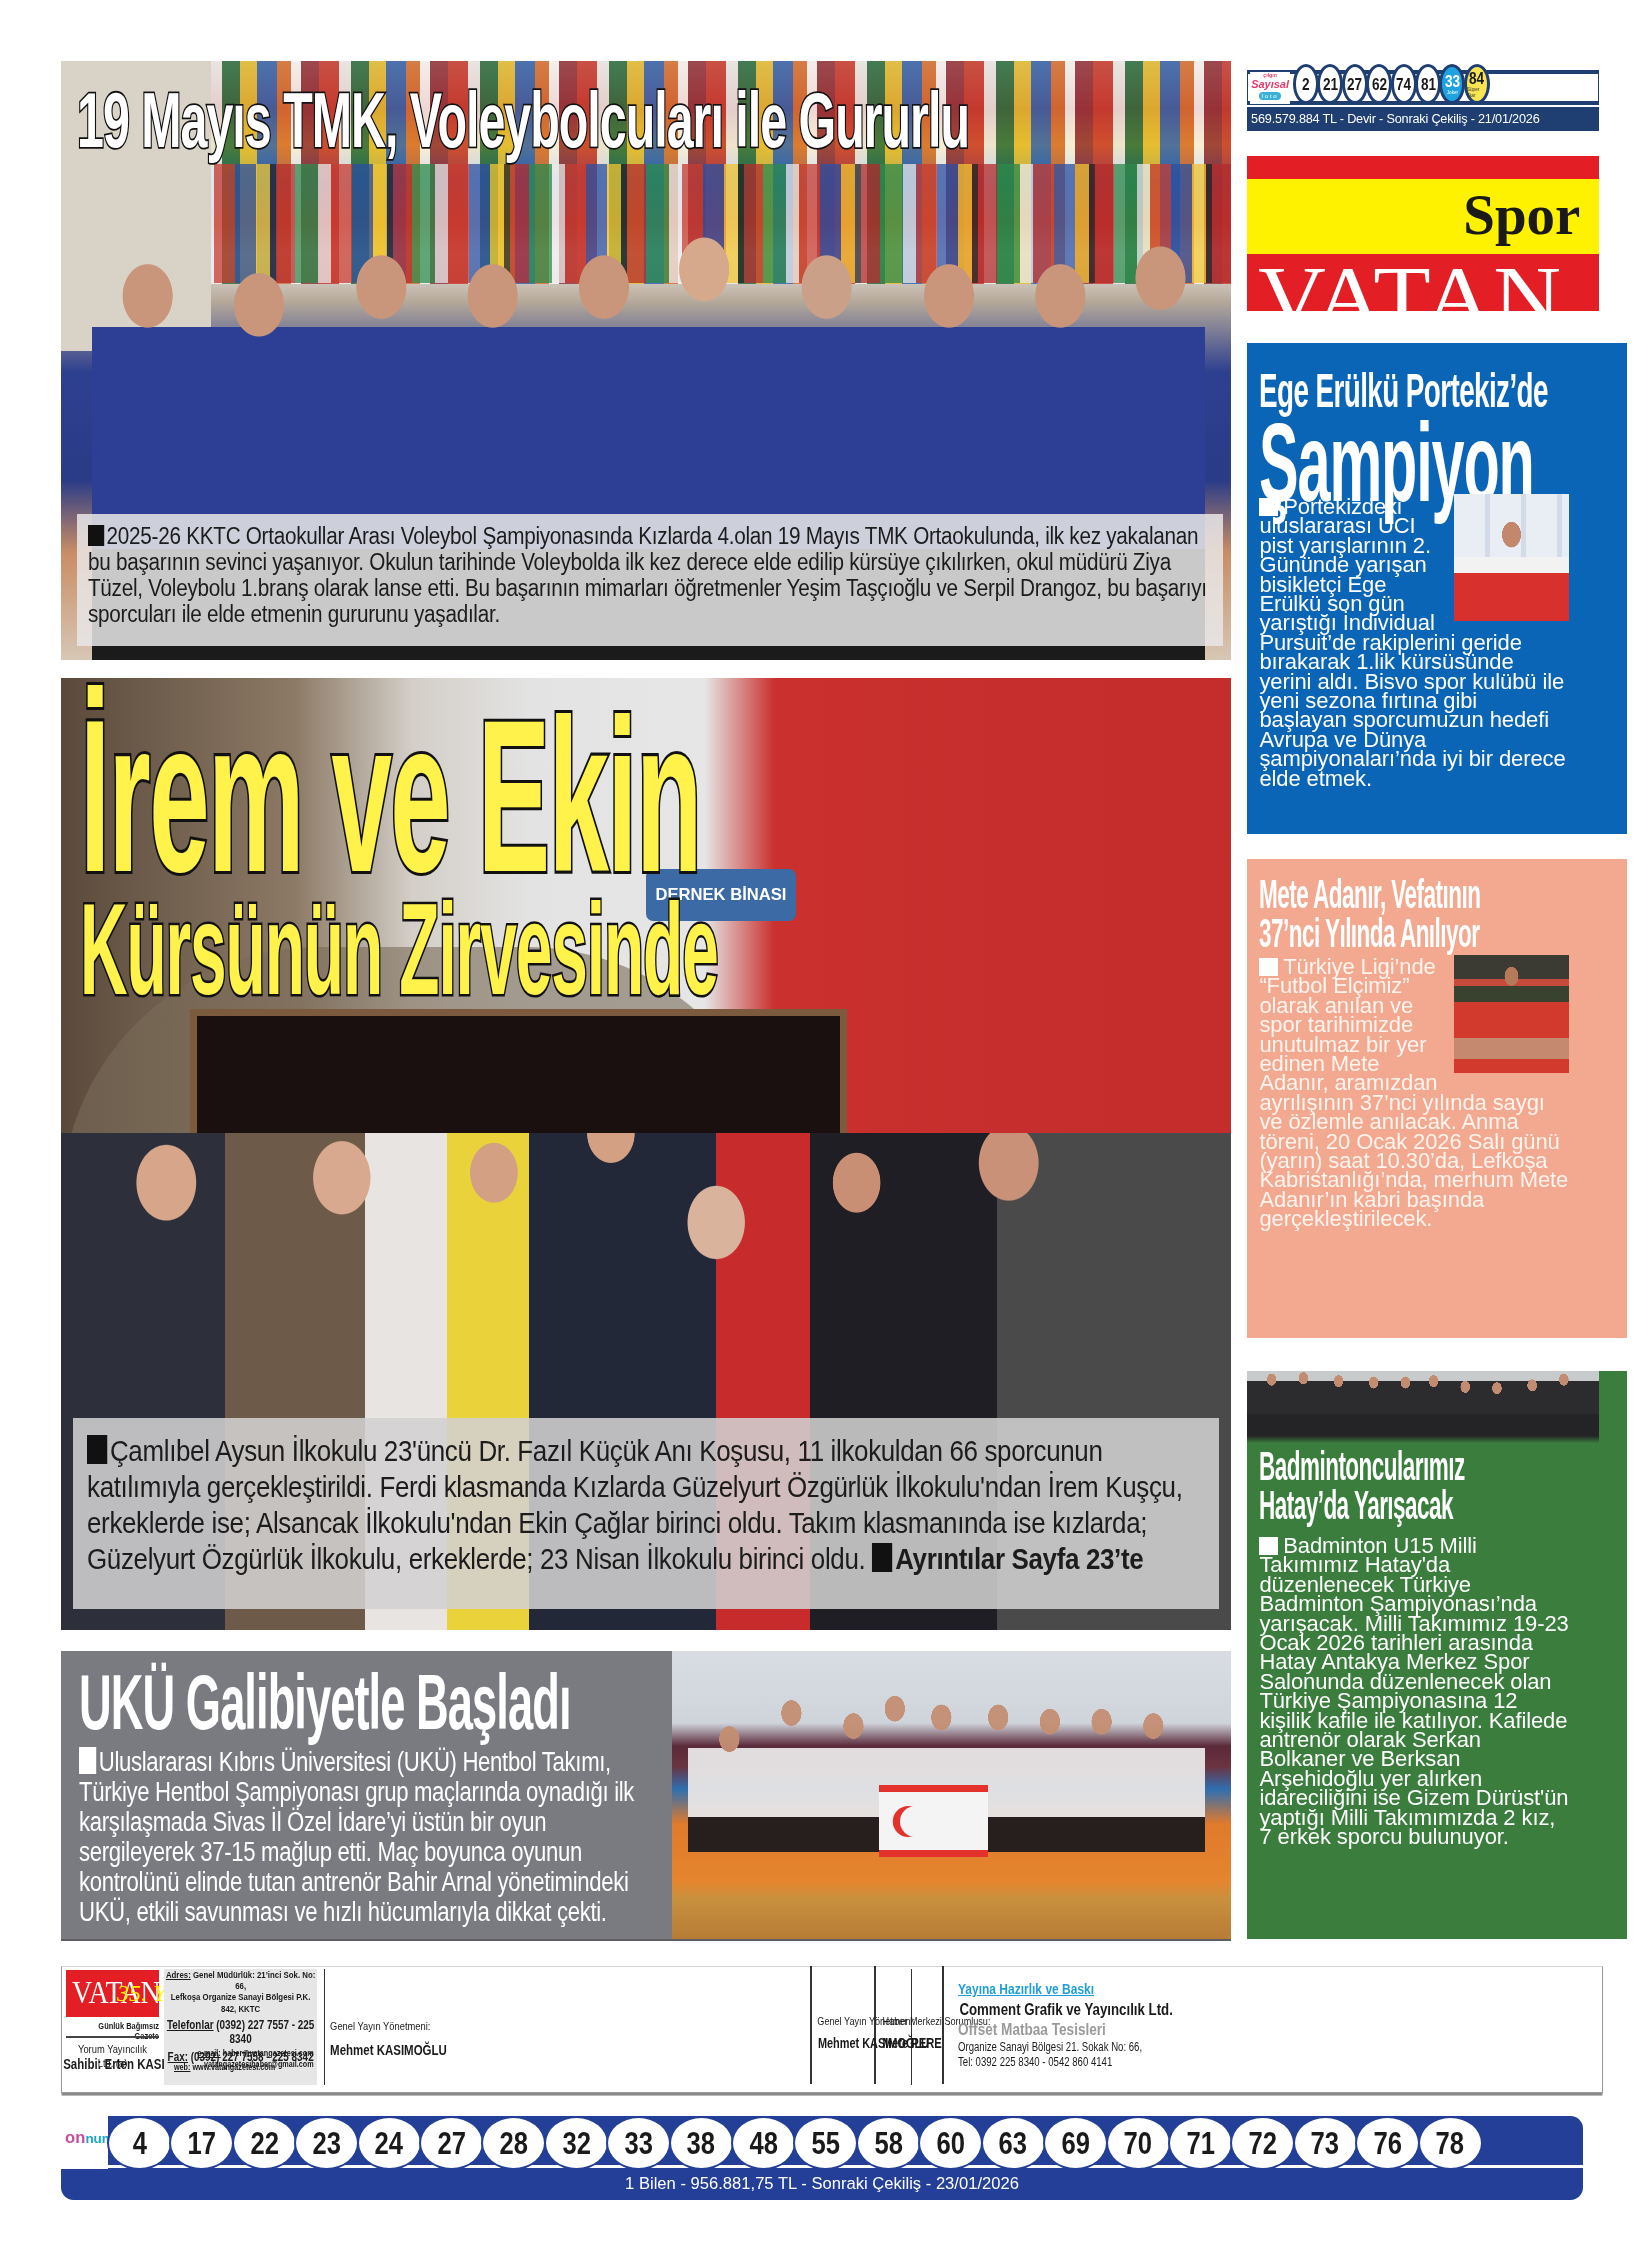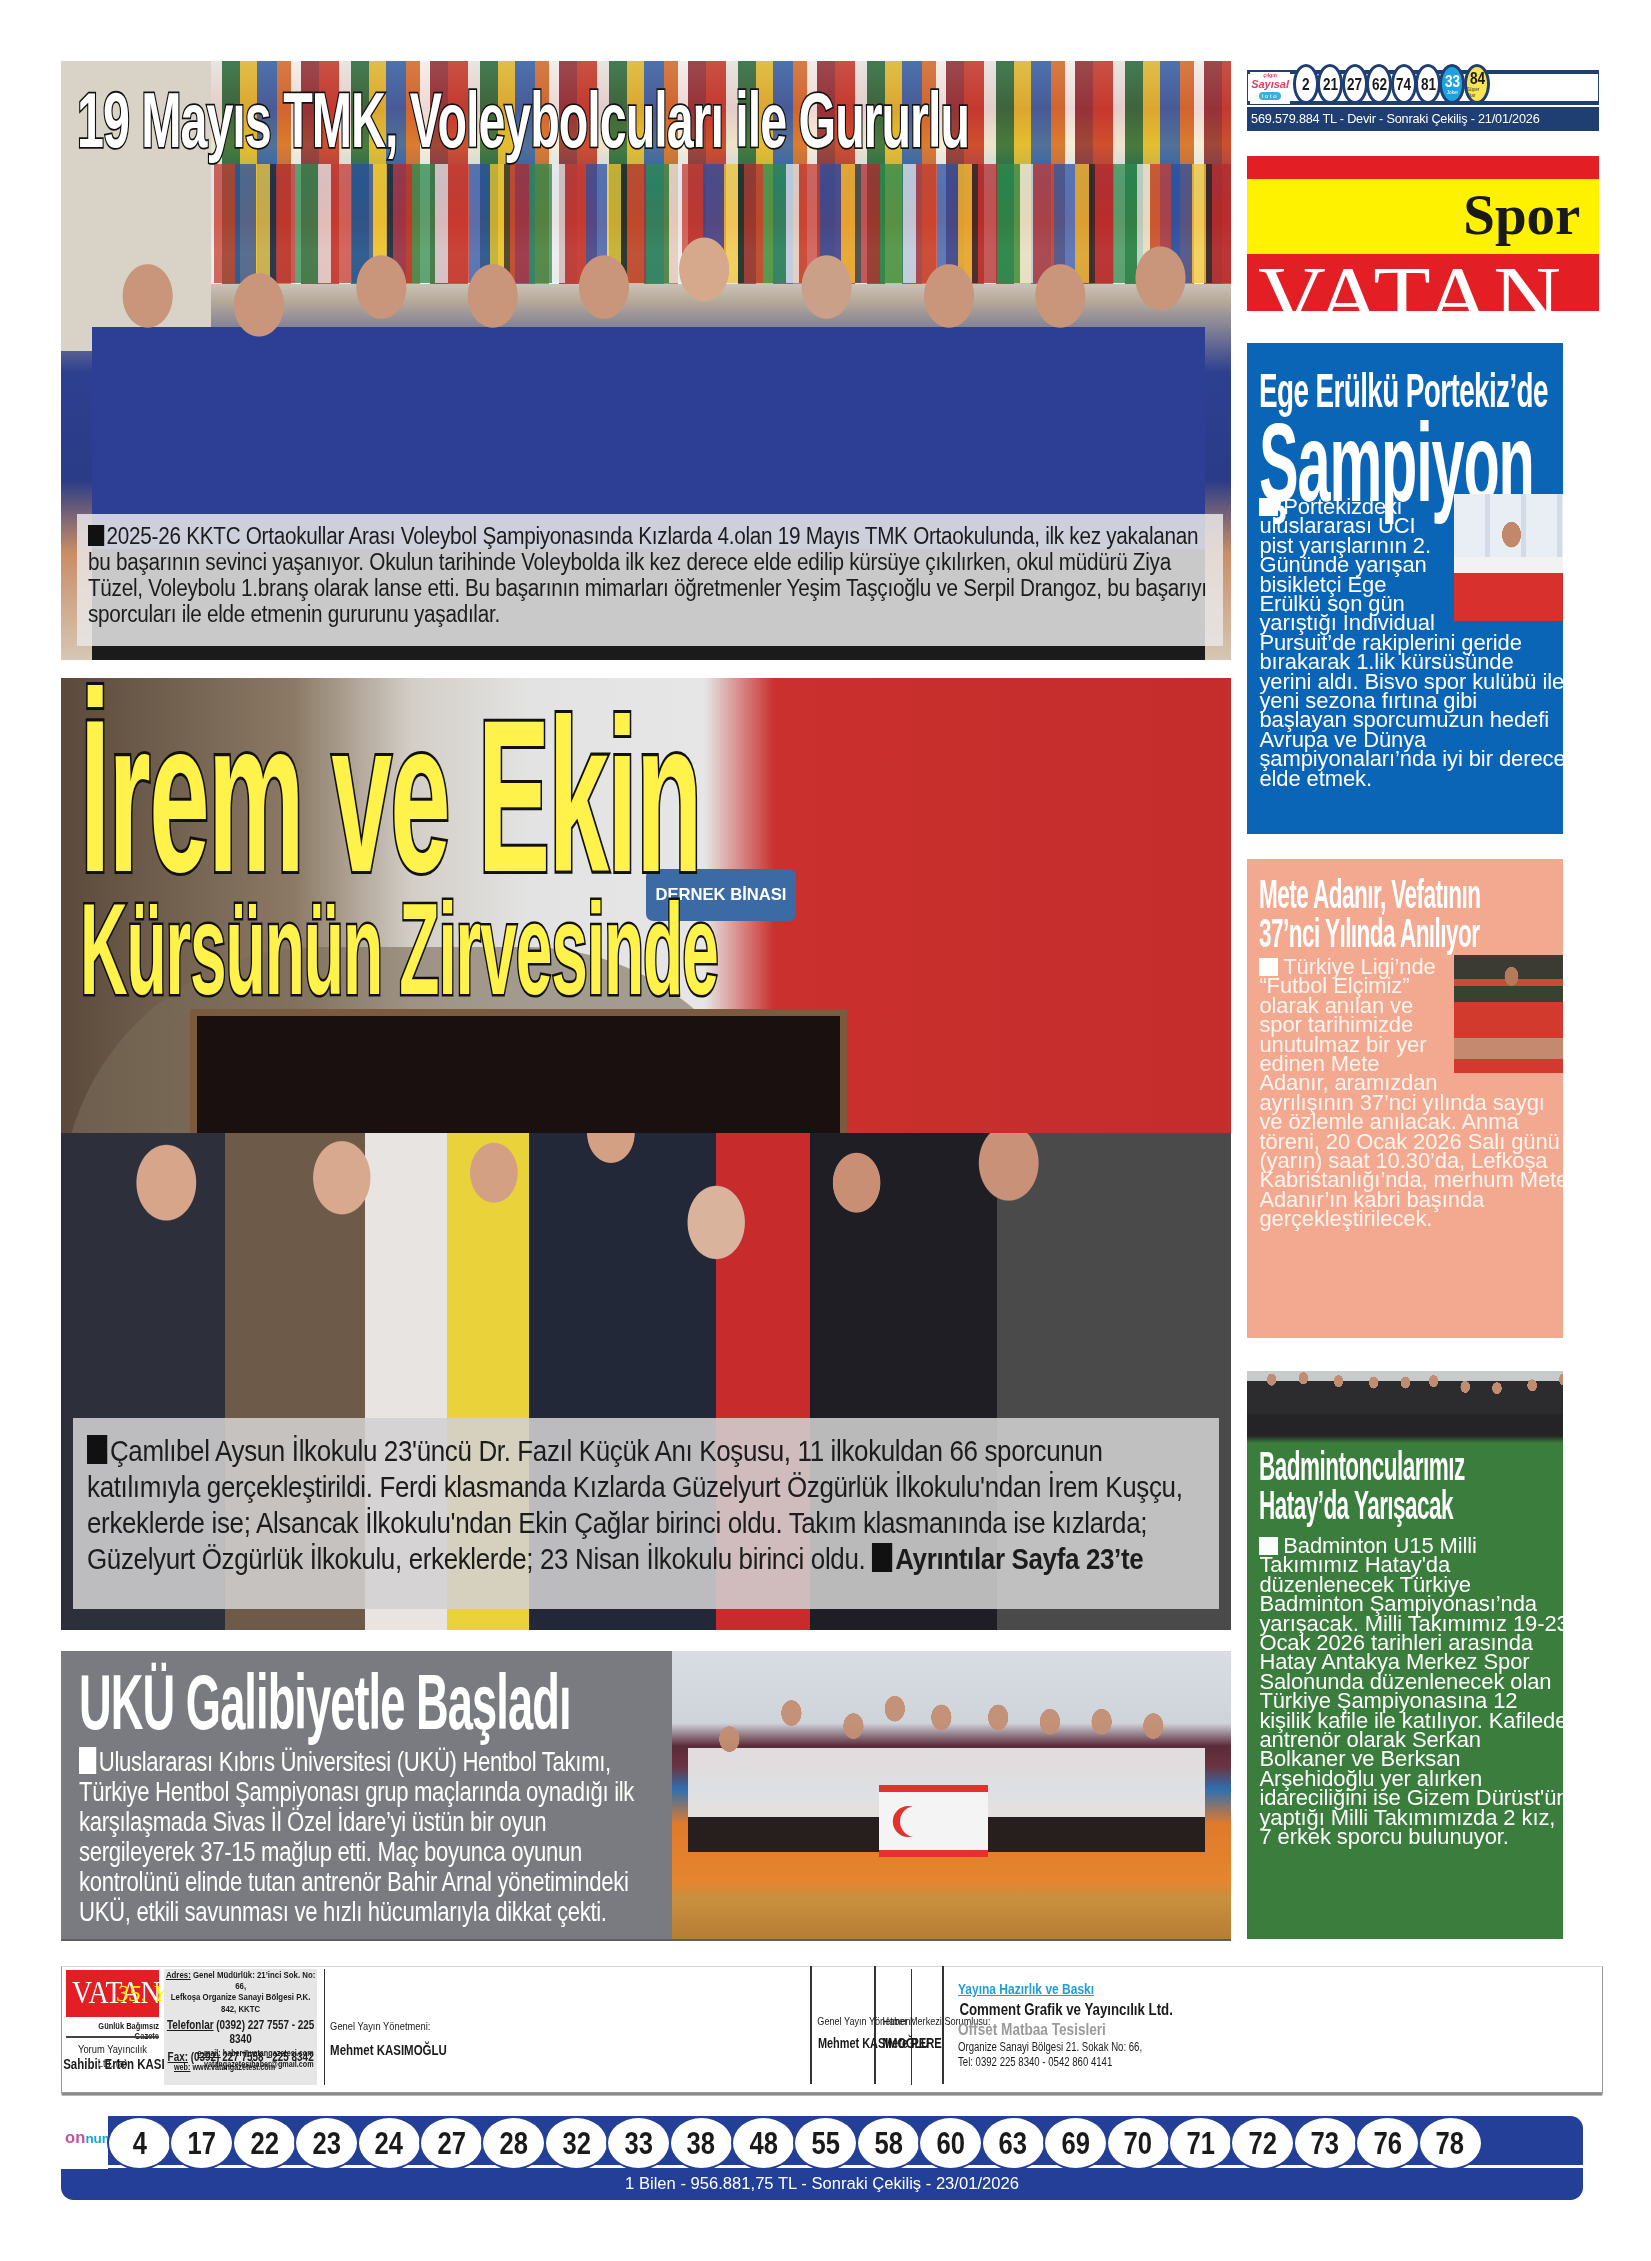--- a/index.html
+++ b/index.html
@@ -95,31 +95,31 @@
   #loto .band { position: absolute; left: 0; top: 10.3px; width: 352px; height: 35px; background: linear-gradient(180deg, #1f3f73 0 4.1px, transparent 4.1px 31px, #1f3f73 31px); }
   #loto .logo { position: absolute; left: 3.1px; top: 12.4px; width: 40px; height: 32px; background: #fff; text-align: center; }
   #loto .logo .l1 { font-size: 5.2px; color: #e33a6a; font-weight: 700; line-height: 6.2px; }
   #loto .logo .l2 { font-size: 11px; color: #e33a6a; font-weight: 700; line-height: 11.4px; font-style: italic; }
   #loto .logo .l3 { display: inline-block; font-size: 6.2px; color: #fff; background: #39b0d6; border-radius: 4.1px; padding: 0 3.1px; line-height: 8.3px; letter-spacing: 1.6px; }
   #loto .balls { position: absolute; left: 46px; top: 4.1px; height: 48px; display: flex; }
   .ball { width: 26px; height: 40px; border-radius: 50%; background: #fff; border: 3.6px solid #1f3f73; margin-right: -1.6px; display: flex; flex-direction: column; align-items: center; justify-content: center; }
   .ball span { font-weight: 700; font-size: 17px; color: #1a1a1a; transform: scaleX(0.8); line-height: 1; }
   .ball.joker { background: #1ea3e0; }
   .ball.joker span { color: #fff; }
-  .ball.star { background: #f9e552; align-items: flex-end; }
+  .ball.star { background: #f9e552; }
   .ball small { font-size: 4.7px; line-height: 5.2px; color: #fff; }
   .ball.star small { color: #333; }
   #loto .info { position: absolute; left: 0; top: 47px; width: 352px; height: 24px; background: #1f3f73; color: #fff; font-size: 12.7px; line-height: 24px; padding-left: 4.1px; letter-spacing: -0.2px; }
 
   #spor-logo { left: 1247px; top: 156px; width: 352px; height: 155px; background: #e31e24; }
   #spor-logo .yellow { position: absolute; left: 0; top: 23px; width: 352px; height: 75px; background: #fff200; }
   #spor-logo .spor { position: absolute; right: 18.6px; top: 30px; font-family: "Liberation Serif", serif; font-weight: 700; font-size: 57px; line-height: 1; color: #1a1a1a; }
   #spor-logo .vatan { position: absolute; left: 11.4px; top: 97px; font-family: "Liberation Serif", serif; font-weight: 400; font-size: 87px; line-height: 1; color: #fff; transform: scaleX(1.08); transform-origin: left top; letter-spacing: 1px; }
 
-  .side-box { position: absolute; left: 1247px; width: 316px; overflow: hidden; padding-left: 18px; }
+  .side-box { position: absolute; left: 1247px; width: 380px; overflow: hidden; padding-left: 18px; }
   .side-box .hd { position: absolute; left: 12.4px; color: #fff; font-weight: 700; line-height: 1; letter-spacing: -1px; transform-origin: left top; white-space: nowrap; }
   .side-box .bd { position: absolute; left: 12.4px; width: 310px; font-size: 22px; line-height: 19.4px; color: #fff; letter-spacing: -0.1px; }
   .side-box .sq { width: 18.6px; height: 18.6px; vertical-align: -2.1px; margin-right: 5.2px; }
   .side-box .pic { float: right; margin: 0 0 2.1px 7.2px; }
 
   #ege-box { top: 343px; height: 491px; background: #0b65b6; }
   #ege-box .hd1 { top: 24px; font-size: 48px; transform: scaleX(0.58); }
   #ege-box .hd2 { top: 64px; font-size: 112px; transform: scaleX(0.53); letter-spacing: -2.1px; }
   #ege-box .bd { top: 154px; }
   #ege-box .pic { width: 115px; height: 127px; margin-top: -3.1px;

